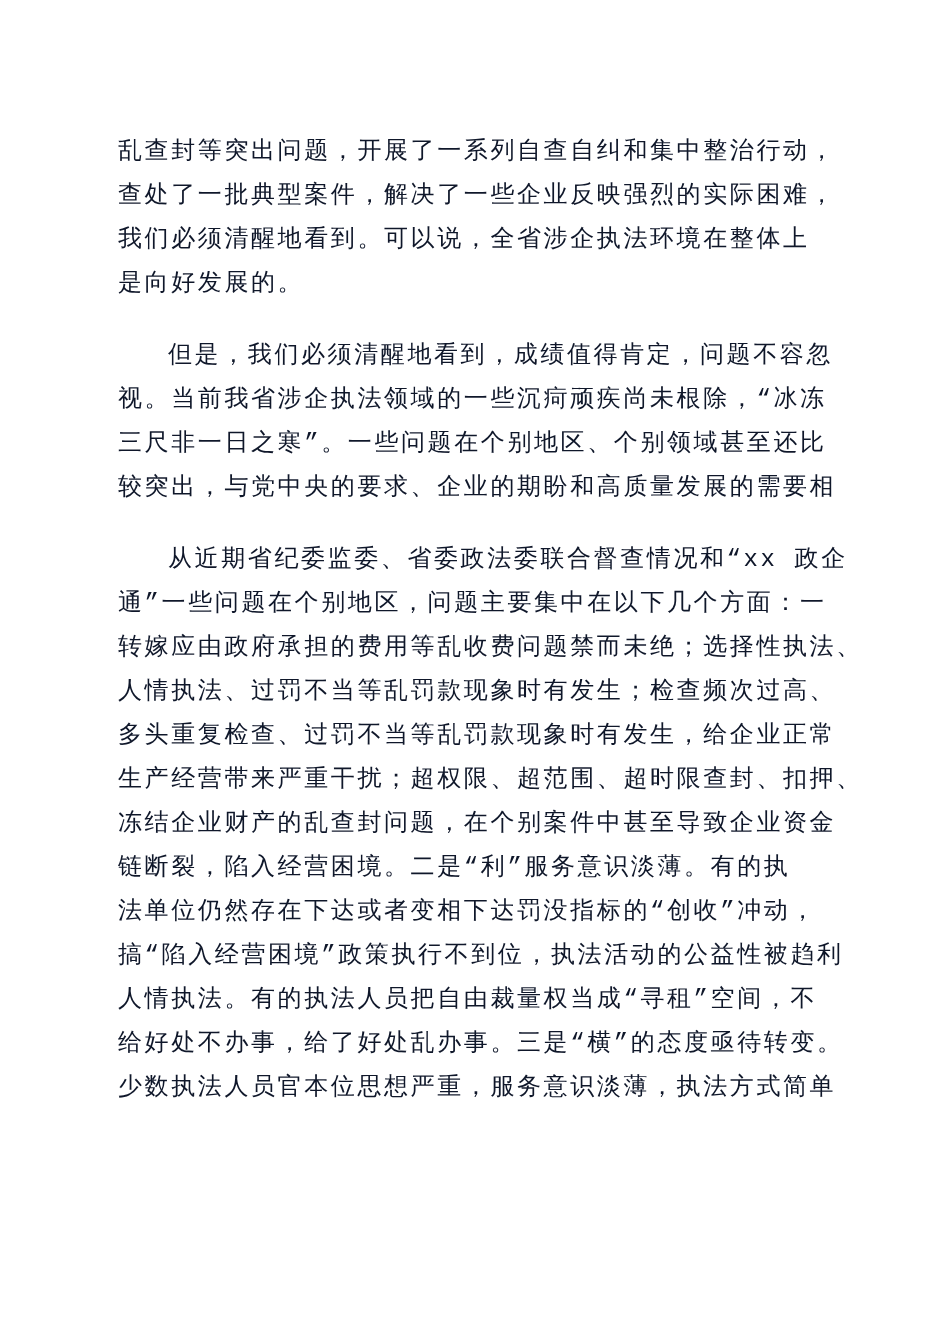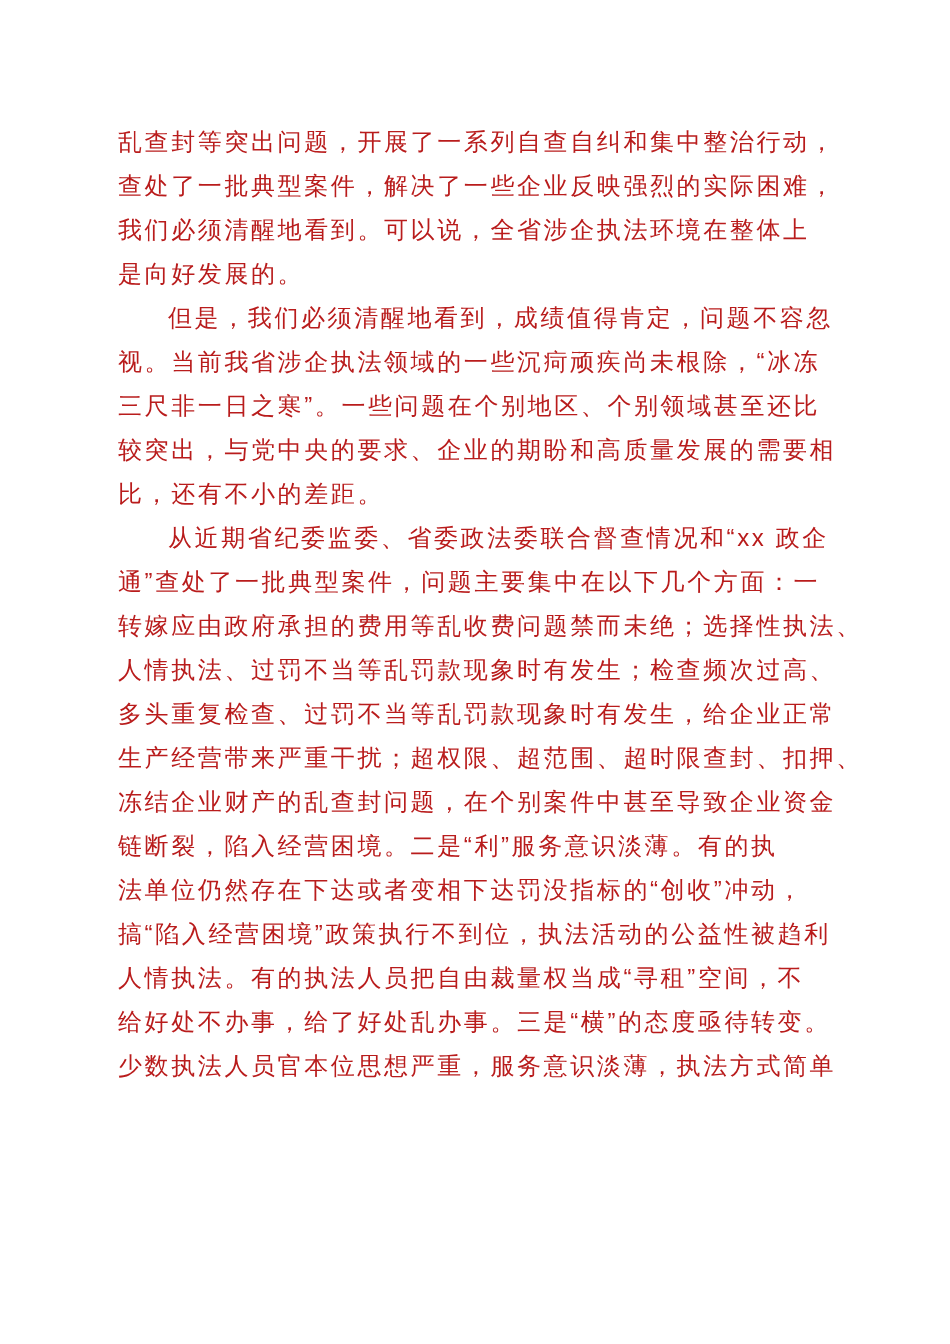--- a/index.html
+++ b/index.html
@@ -1,53 +1,52 @@
 <!DOCTYPE html>
 <html><head>
   <meta charset="utf-8">
   <style>
     html, body { margin: 0; padding: 0; background: #ffffff; }
     body { width: 950px; height: 1344px; position: relative; overflow: hidden; }
     .page {
       position: absolute;
       left: 118px;
-      top: 120px;
+      top: 130px;
       width: 712px;
-      color: #b91c1c;
-      font-family: Liberation Sans, sans-serif;
+      color: #0f172a;
+      font-family: Liberation Mono, monospace;
       font-size: 24px;
     }
     .line {
       height: 44px;
       line-height: 44px;
       white-space: nowrap;
       letter-spacing: 2.6px;
     }
-    .indent { padding-left: 50px; }
+    .indent { padding-left: 50px; margin-top: 28px; }
   </style>
 </head>
 <body>
 
 <div class="page">
   <div>
     <div class="line">乱查封等突出问题，开展了一系列自查自纠和集中整治行动，</div>
     <div class="line">查处了一批典型案件，解决了一些企业反映强烈的实际困难，</div>
     <div class="line">我们必须清醒地看到。可以说，全省涉企执法环境在整体上</div>
     <div class="line">是向好发展的。</div>
   </div>
   <div>
     <div class="line indent">但是，我们必须清醒地看到，成绩值得肯定，问题不容忽</div>
     <div class="line">视。当前我省涉企执法领域的一些沉疴顽疾尚未根除，“冰冻</div>
     <div class="line">三尺非一日之寒”。一些问题在个别地区、个别领域甚至还比</div>
     <div class="line">较突出，与党中央的要求、企业的期盼和高质量发展的需要相</div>
-    <div class="line">比，还有不小的差距。</div>
   </div>
   <div>
     <div class="line indent">从近期省纪委监委、省委政法委联合督查情况和“xx 政企</div>
-    <div class="line">通”查处了一批典型案件，问题主要集中在以下几个方面：一</div>
+    <div class="line">通”一些问题在个别地区，问题主要集中在以下几个方面：一</div>
     <div class="line">转嫁应由政府承担的费用等乱收费问题禁而未绝；选择性执法、</div>
     <div class="line">人情执法、过罚不当等乱罚款现象时有发生；检查频次过高、</div>
     <div class="line">多头重复检查、过罚不当等乱罚款现象时有发生，给企业正常</div>
     <div class="line">生产经营带来严重干扰；超权限、超范围、超时限查封、扣押、</div>
     <div class="line">冻结企业财产的乱查封问题，在个别案件中甚至导致企业资金</div>
     <div class="line">链断裂，陷入经营困境。二是“利”服务意识淡薄。有的执</div>
     <div class="line">法单位仍然存在下达或者变相下达罚没指标的“创收”冲动，</div>
     <div class="line">搞“陷入经营困境”政策执行不到位，执法活动的公益性被趋利</div>
     <div class="line">人情执法。有的执法人员把自由裁量权当成“寻租”空间，不</div>
     <div class="line">给好处不办事，给了好处乱办事。三是“横”的态度亟待转变。</div>

